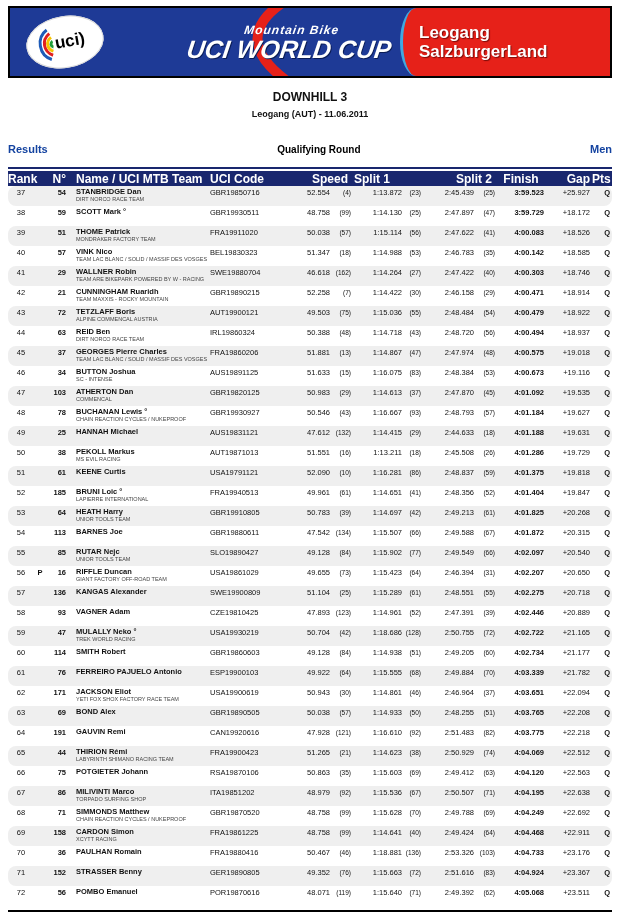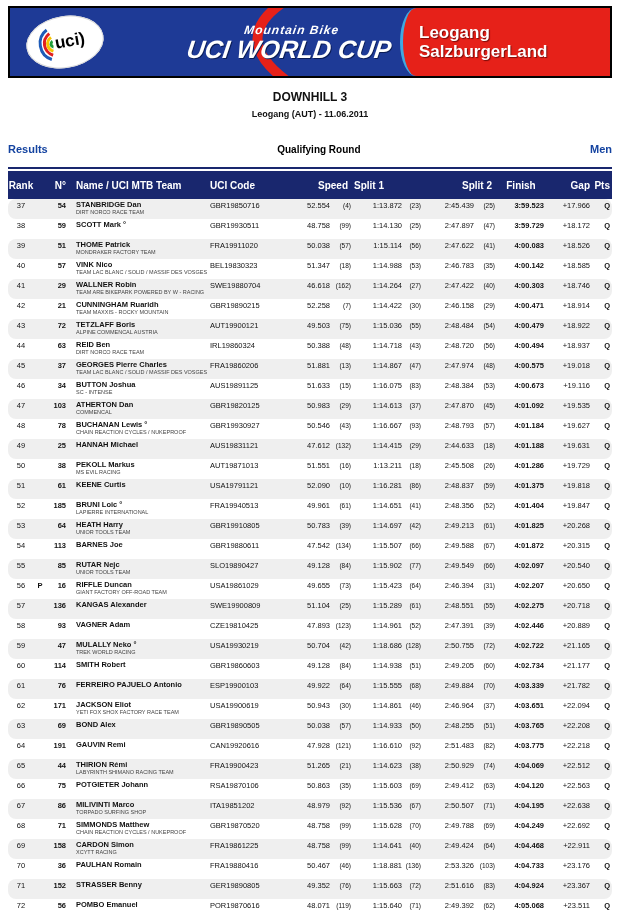--- a/index.html
+++ b/index.html
@@ -31,21 +31,21 @@
   .evt-title { text-align:center; font-weight:bold; font-size:12px; margin-top:12px; }
   .evt-loc { text-align:center; font-weight:bold; font-size:9px; margin-top:5px; }
   .section-row { display:flex; justify-content:space-between; align-items:flex-end; margin-top:24px; padding-bottom:12px;
     border-bottom:2px solid #19276e; }
   .sec-left,.sec-right { color:#1443a0; font-weight:bold; font-size:11px; }
   .sec-center { color:#000; font-weight:bold; font-size:10px; }
 
   
   .thead, .trow { display:grid;
     grid-template-columns:26px 12px 20px 6px 1fr 80px 42px 24px 48px 22px 50px 24px 46px 48px 20px; }
-  .thead { background:#19276e; color:#fff; font-weight:bold; font-size:10px; height:28px; align-items:center; margin-top:2px; }
+  .thead { background:#19276e; color:#fff; font-weight:bold; font-size:12px; height:15px; align-items:center; margin-top:2px; }
   .thead span { white-space:nowrap; }
   .h-rank { grid-column:1; text-align:center; }
   .h-bib  { grid-column:2 / span 2; text-align:right; }
   .h-name { grid-column:5; padding-left:4px; }
   .h-uci  { grid-column:6; padding-left:2px; }
   .h-speed{ grid-column:7 / span 2; text-align:right; padding-right:6px; }
   .h-s1   { grid-column:9 / span 2; text-align:left; padding-right:6px; }
   .h-s2   { grid-column:11 / span 2; text-align:right; padding-right:6px; }
   .h-fin  { grid-column:13; text-align:center; }
   .h-gap  { grid-column:14; text-align:right; padding-right:2px; }
@@ -181,21 +181,21 @@
         <span class="team">DIRT NORCO RACE TEAM</span>
       </span>
       <span class="c uci">GBR19850716</span>
       <span class="c num speed">52.554</span>
       <span class="c rk sr">(4)</span>
       <span class="c num s1">1:13.872</span>
       <span class="c rk s1r">(23)</span>
       <span class="c num s2">2:45.439</span>
       <span class="c rk s2r">(25)</span>
       <span class="c fin">3:59.523</span>
-      <span class="c gap">+17.966</span>
+      <span class="c gap">+25.927</span>
       <span class="c pts">Q</span>
     </div>
 
     <div class="trow">
       <span class="c rank">38</span>
       <span class="c prot"></span>
       <span class="c bib">59</span>
       <span class="c"></span>
       <span class="c namecell">
         <span class="nm">SCOTT Mark °</span>

